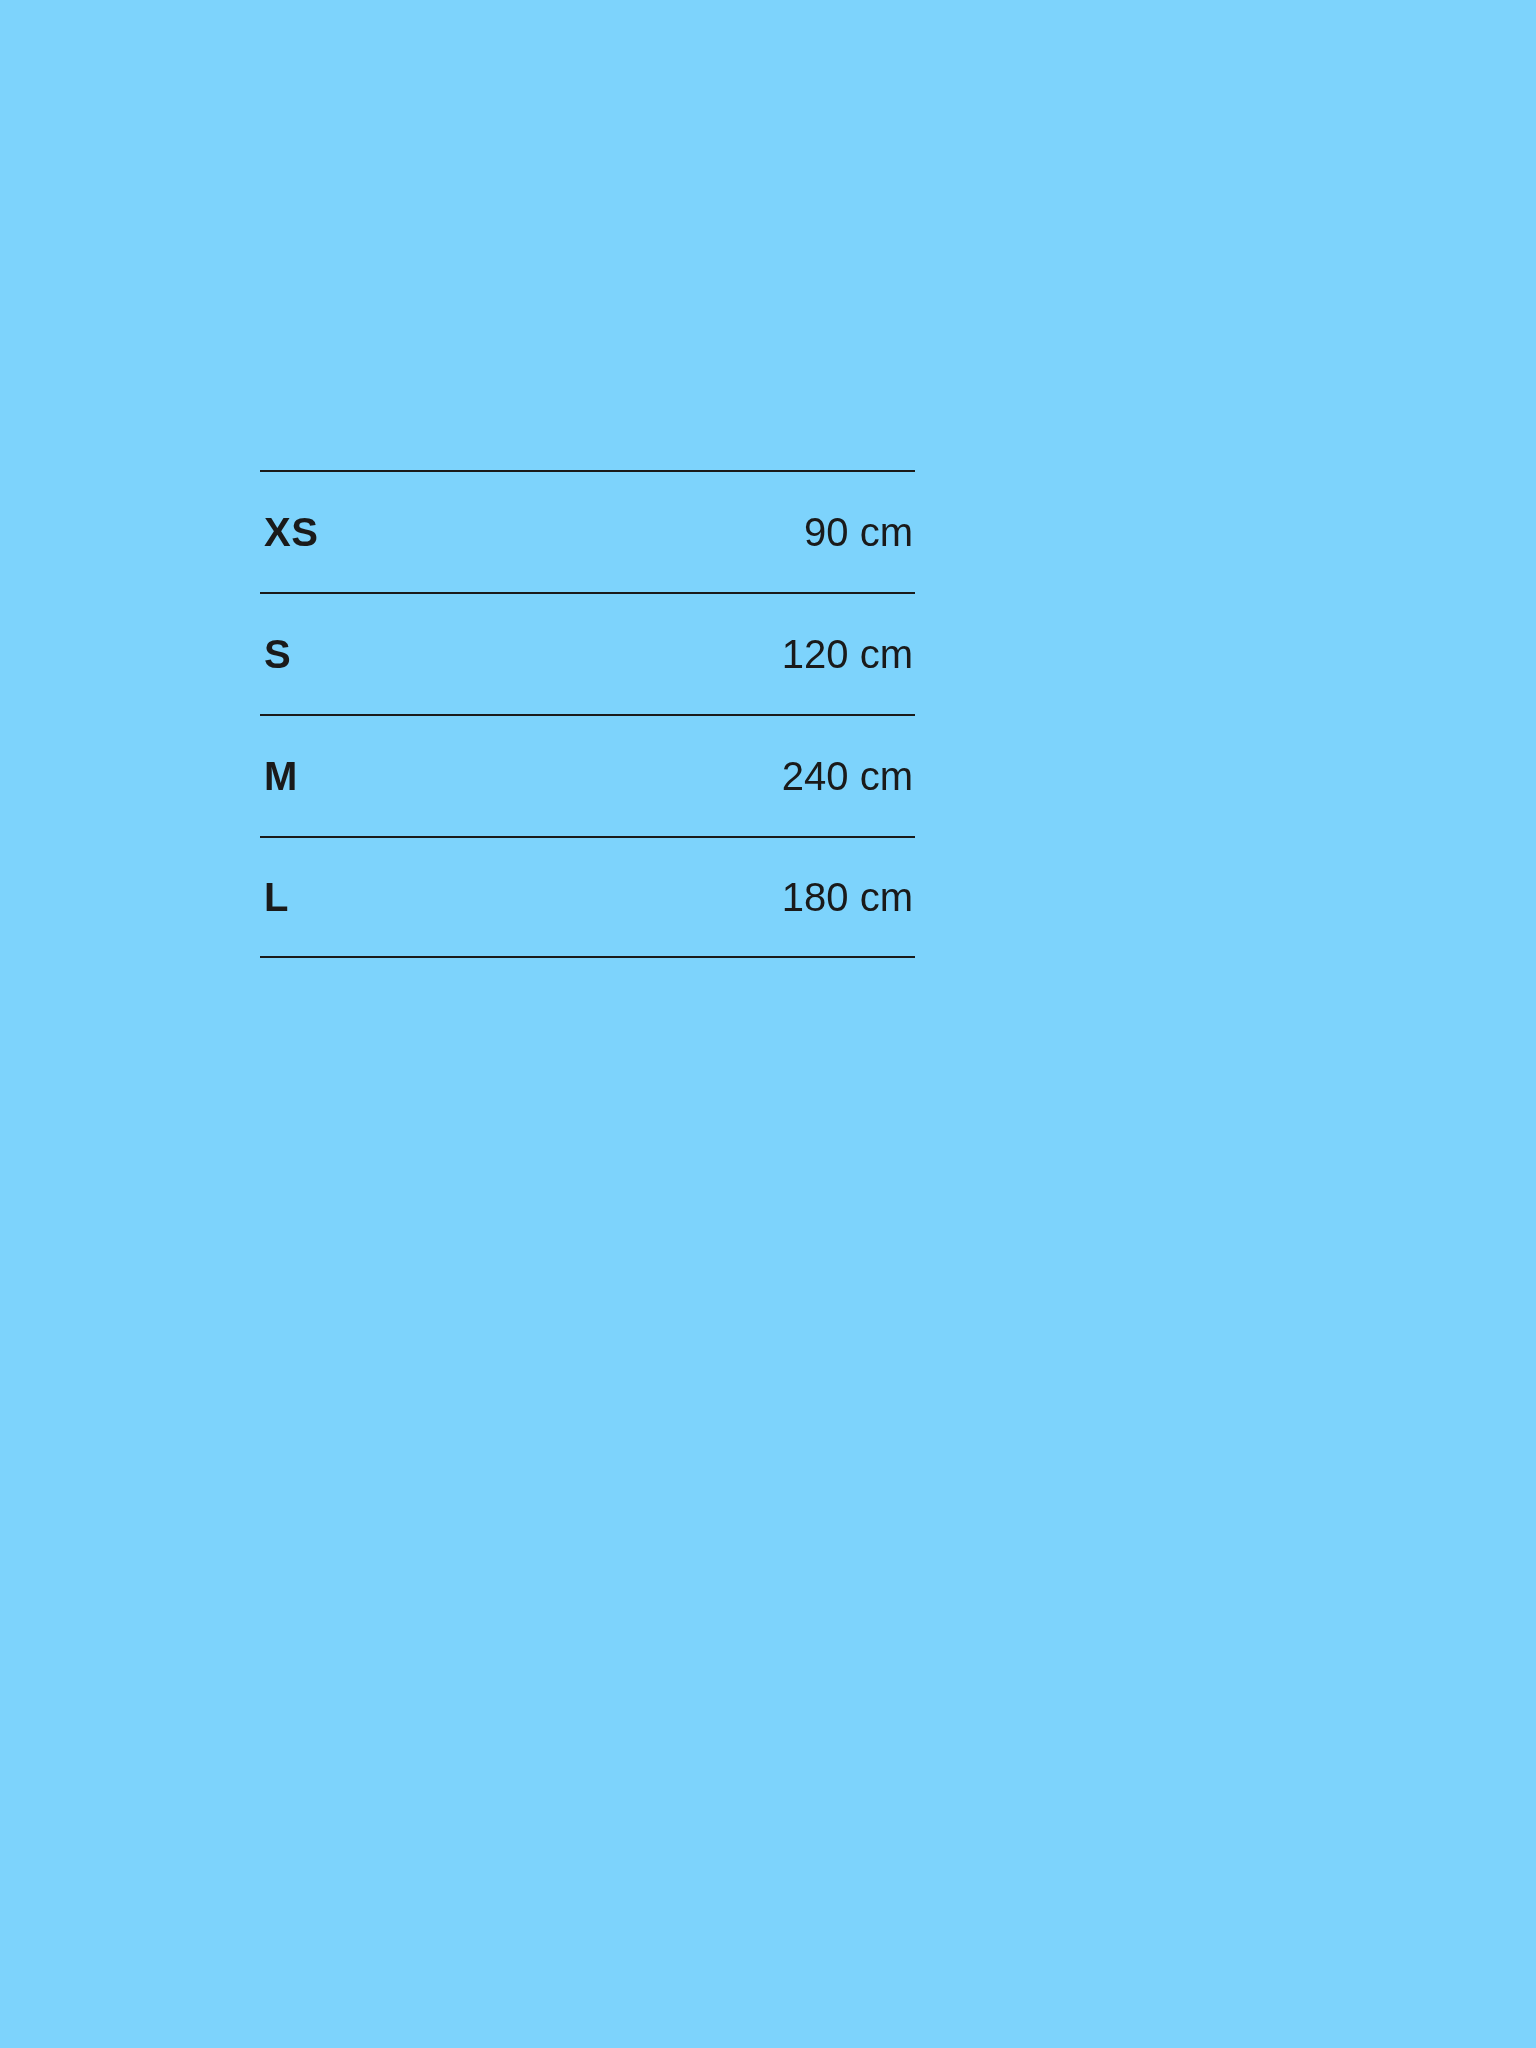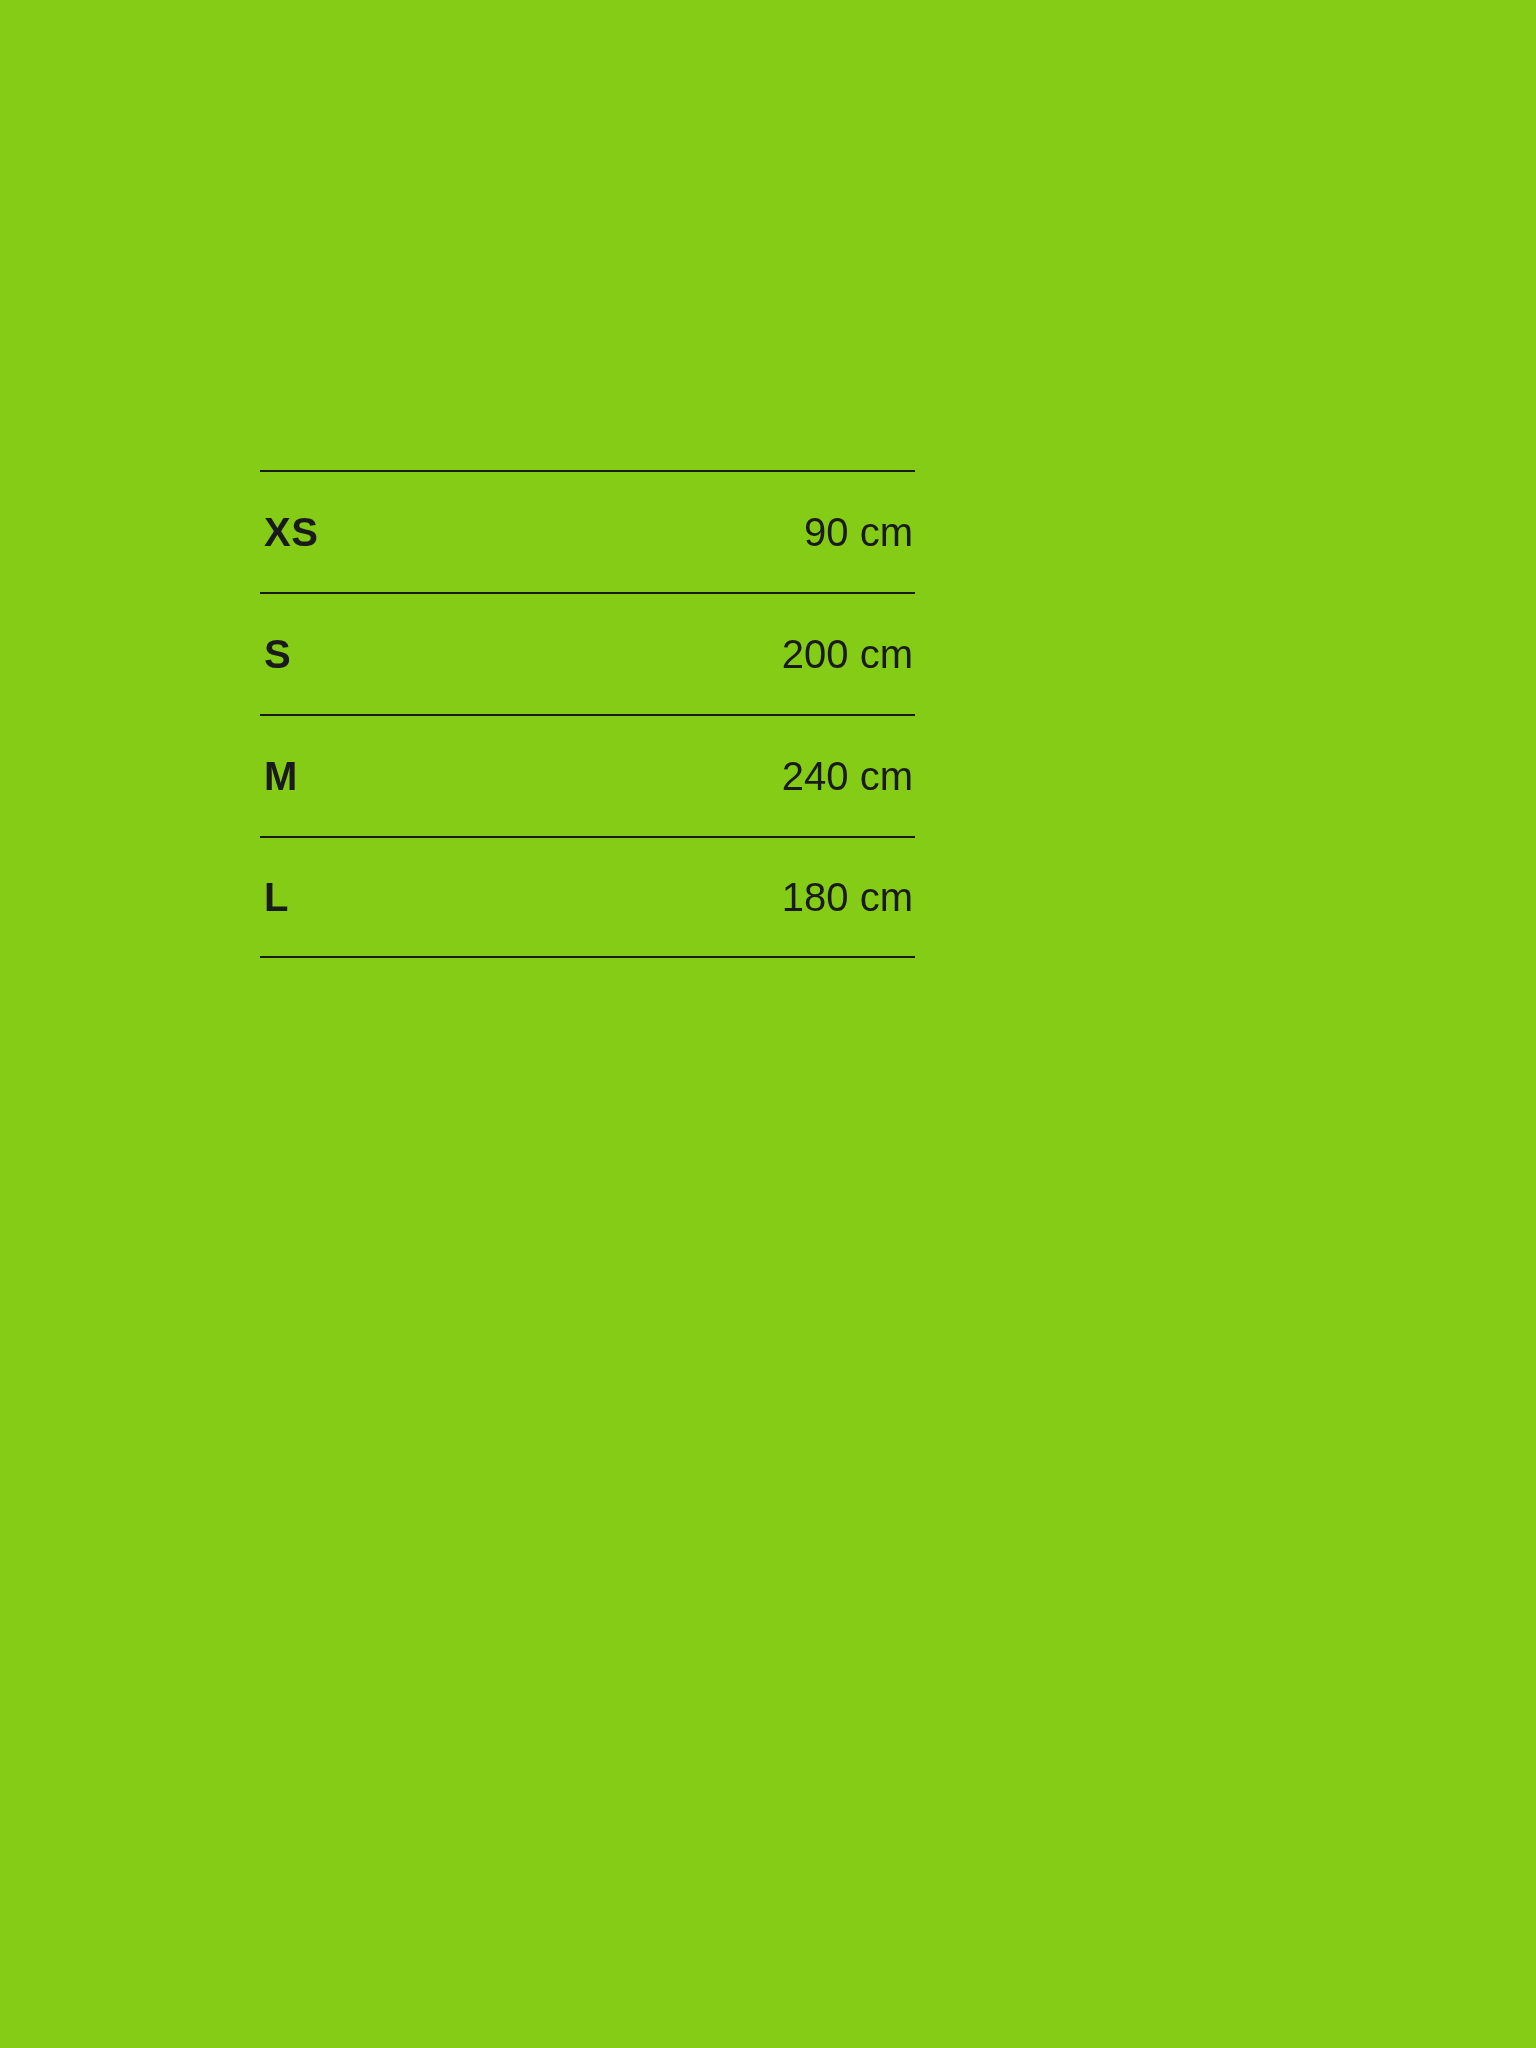--- a/index.html
+++ b/index.html
@@ -14,21 +14,21 @@
     color: #1a1a1a;
     position: relative;
     overflow: hidden;
   }
   .sheet {
     position: absolute;
     left: 0;
     top: 0;
     width: 1536px;
     height: 2048px;
-    background: #84cc16;
+    background: #7dd3fc;
   }
   .size-table {
     position: absolute;
     left: 260px;
     top: 470px;
     width: 655px;
   }
   .table-row {
     display: flex;
     align-items: center;
@@ -64,21 +64,21 @@
 
   <div class="size-table">
 
     <div class="table-row">
       <span class="row-size">XS</span>
       <span class="row-value">90 cm</span>
     </div>
 
     <div class="table-row">
       <span class="row-size">S</span>
-      <span class="row-value">200 cm</span>
+      <span class="row-value">120 cm</span>
     </div>
 
     <div class="table-row">
       <span class="row-size">M</span>
       <span class="row-value">240 cm</span>
     </div>
 
     <div class="table-row">
       <span class="row-size">L</span>
       <span class="row-value">180 cm</span>

